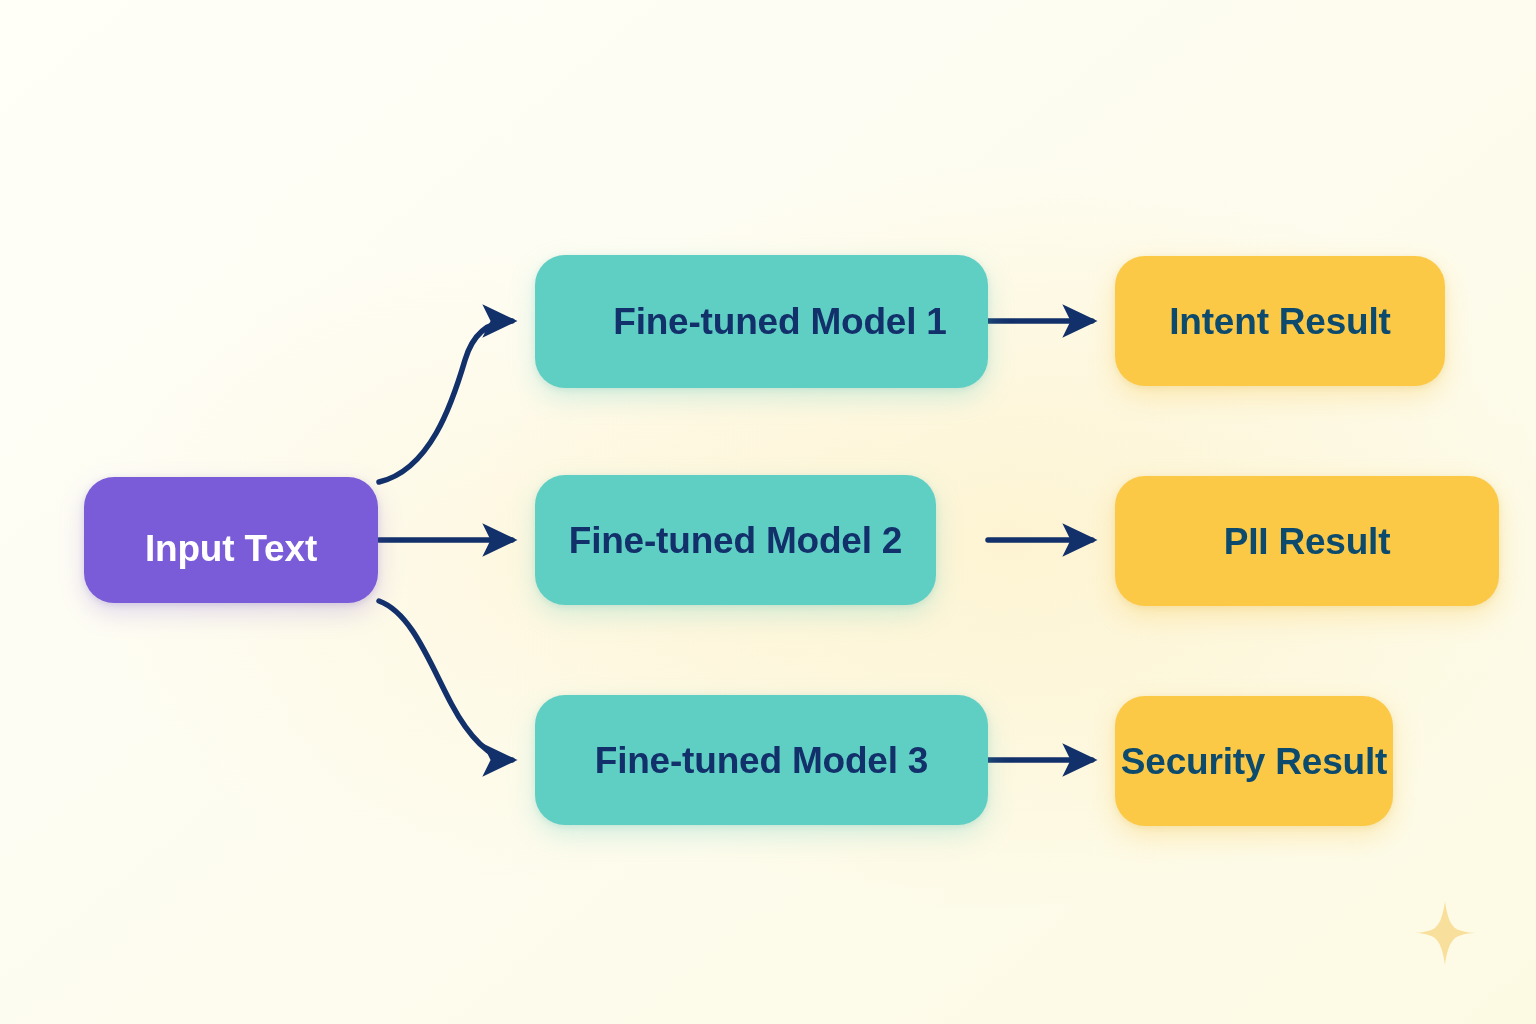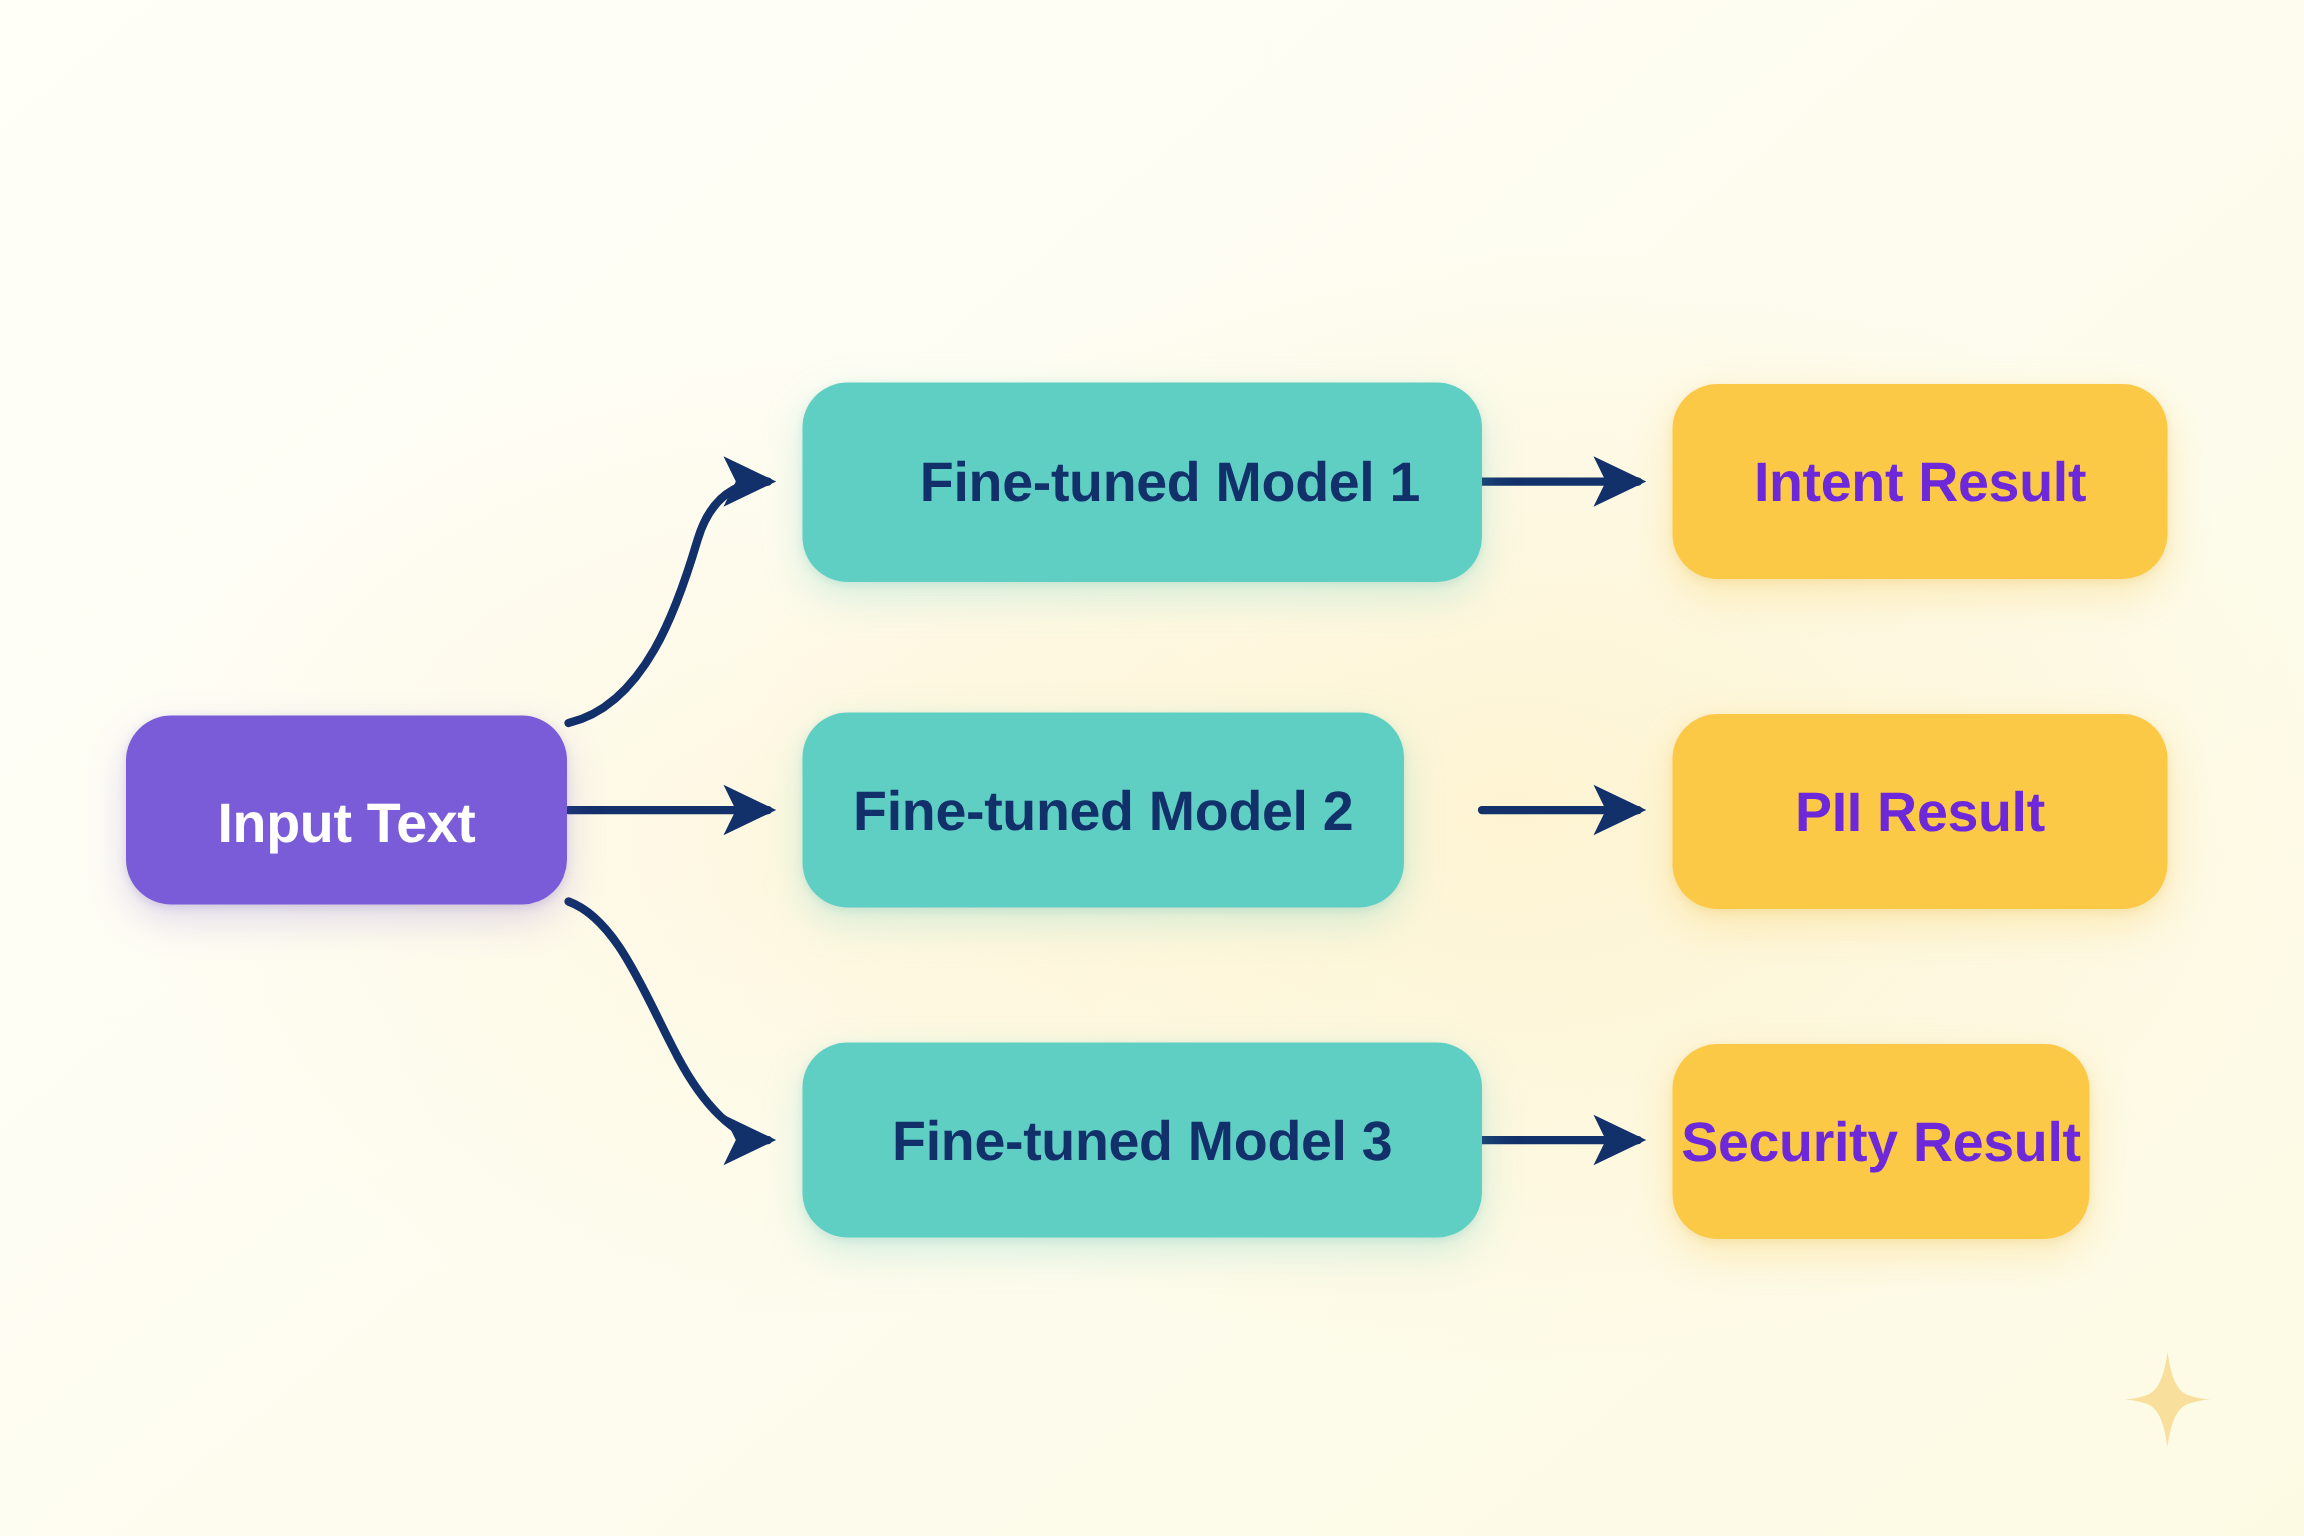--- a/index.html
+++ b/index.html
@@ -61,21 +61,21 @@
   .node.model .node-label {
     color: #12306a;
     font-size: 37px;
   }
 
   .node.result {
     background: #fcc947;
     box-shadow: 0 10px 26px rgba(250,199,68,0.30), 0 2px 6px rgba(190,150,40,0.14);
   }
   .node.result .node-label {
-    color: #6d28d9;
+    color: #0c4a6e;
     font-size: 37px;
   }
 
   
   #edges {
     position: absolute;
     left: 0;
     top: 0;
     width: 1536px;
     height: 1024px;
@@ -129,21 +129,21 @@
   </div>
 
   <div class="node model" style="left:535px; top:695px; width:453px; height:130px;">
     <span class="node-label">Fine-tuned Model 3</span>
   </div>
 
   <div class="node result" style="left:1115px; top:256px; width:330px; height:130px;">
     <span class="node-label">Intent Result</span>
   </div>
 
-  <div class="node result" style="left:1115px; top:476px; width:330px; height:130px;">
+  <div class="node result" style="left:1115px; top:476px; width:384px; height:130px;">
     <span class="node-label">PII Result</span>
   </div>
 
   <div class="node result" style="left:1115px; top:696px; width:278px; height:130px;">
     <span class="node-label">Security Result</span>
   </div>
 
 </div>
 
 </body></html>

